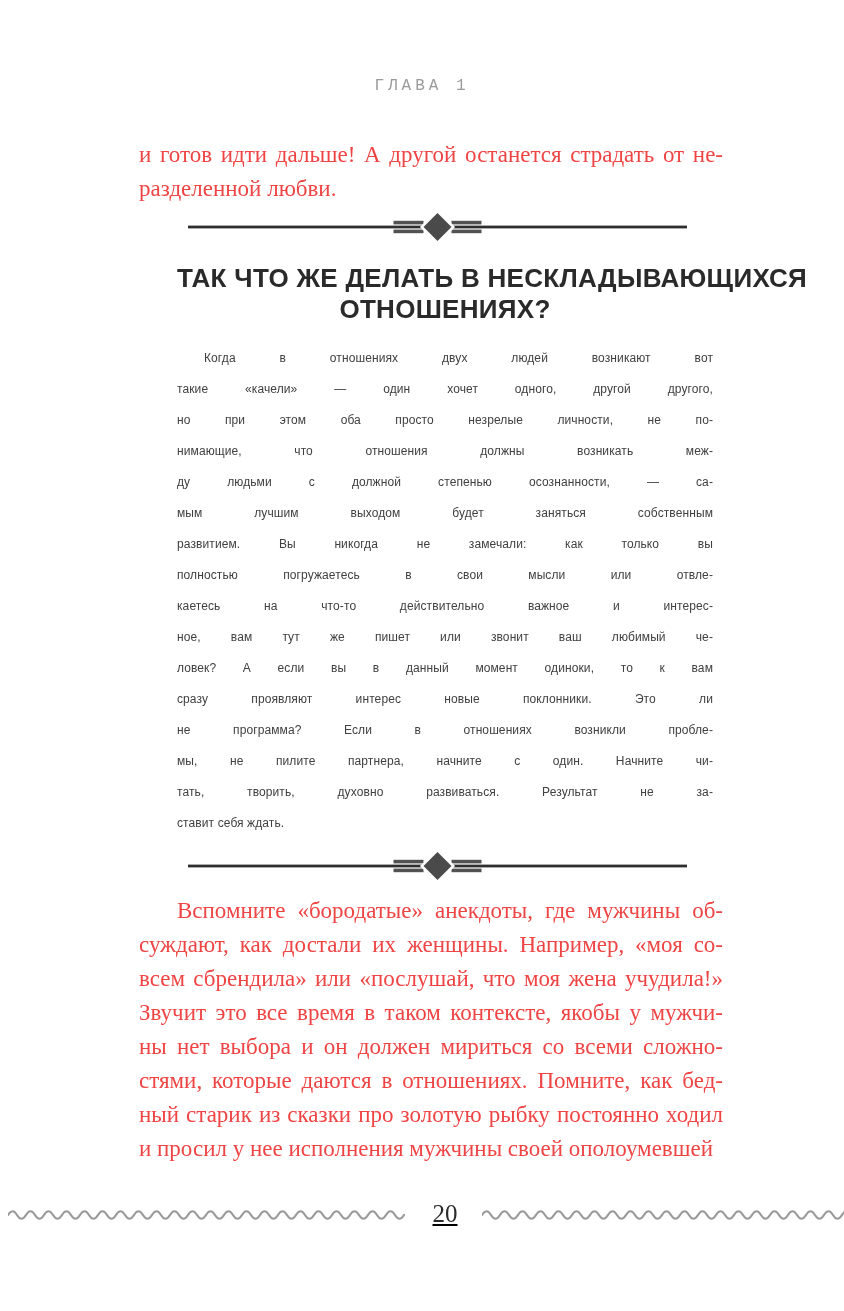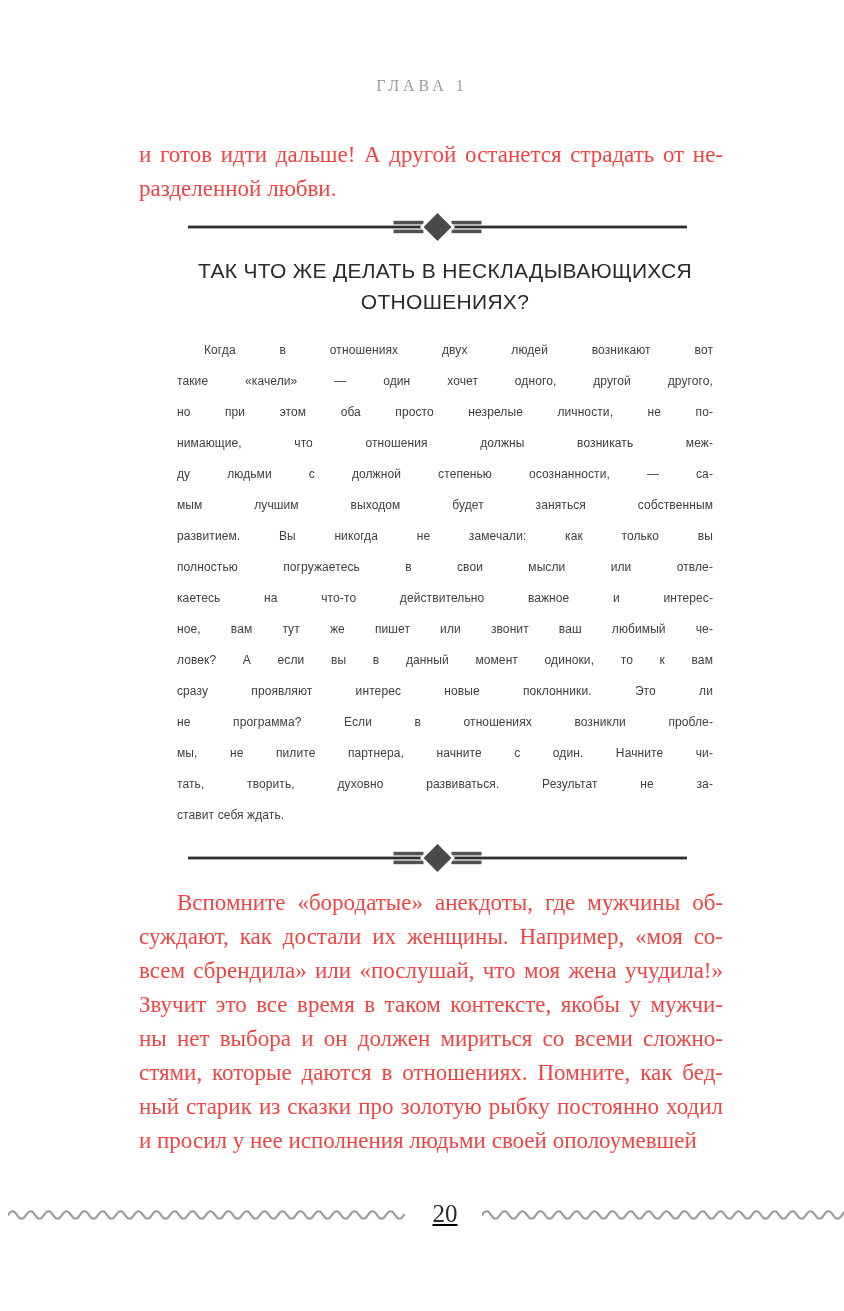--- a/index.html
+++ b/index.html
@@ -20,21 +20,21 @@
     height: 1311px;
     background: #ffffff;
   }
   .content {
     width: 584px;
     margin-left: 139px;
   }
   .running-head {
     padding-top: 76px;
     text-align: center;
-    font-family: Liberation Serif, serif;
+    font-family: Liberation Mono, monospace;
     font-size: 16px;
     line-height: 20px;
     letter-spacing: 4px;
     color: #9b9b9b;
   }
   .para .line {
     text-align: justify;
     text-align-last: justify;
     white-space: nowrap;
   }
@@ -58,24 +58,24 @@
   }
   .divider-1 { margin-top: 5px; margin-left: 49px; }
   .divider-2 { margin-top: 11px; margin-left: 49px; }
 
   .callout {
     width: 536px;
     margin-left: 38px;
     font-family: "Liberation Sans", sans-serif;
   }
   .callout-heading {
-    margin-top: 12px;
-    font-size: 21px;
+    margin-top: 20px;
+    font-size: 26px;
     line-height: 31px;
-    font-weight: normal;
+    font-weight: bold;
     color: #2a2a2a;
     letter-spacing: 0.3px;
   }
   .callout-heading .line { text-align: center; white-space: nowrap; }
   .callout-body {
     margin-top: 18px;
     font-size: 12px;
     line-height: 31px;
     color: #404040;
     letter-spacing: 0.1px;
@@ -164,21 +164,21 @@
     </svg>
 
     <div class="serif-para para closing-para indent-lg">
         <div class="line">Вспомните «бородатые» анекдоты, где мужчины об-</div>
         <div class="line">суждают, как достали их женщины. Например, «моя со-</div>
         <div class="line">всем сбрендила» или «послушай, что моя жена учудила!»</div>
         <div class="line">Звучит это все время в таком контексте, якобы у мужчи-</div>
         <div class="line">ны нет выбора и он должен мириться со всеми сложно-</div>
         <div class="line">стями, которые даются в отношениях. Помните, как бед-</div>
         <div class="line">ный старик из сказки про золотую рыбку постоянно ходил</div>
-        <div class="line">и просил у нее исполнения людьми своей ополоумевшей</div>
+        <div class="line">и просил у нее исполнения мужчины своей ополоумевшей</div>
       </div>
 
   </div>
 
   <div class="footer">
     <svg class="wave" width="400" height="16" viewBox="0 0 400 16">
       <path fill="none" stroke="#9a9a9a" stroke-width="2.2" stroke-linecap="round" d="M0 9 Q 4.5 1.5, 9 9 T 18 9 T 27 9 T 36 9 T 45 9 T 54 9 T 63 9 T 72 9 T 81 9 T 90 9 T 99 9 T 108 9 T 117 9 T 126 9 T 135 9 T 144 9 T 153 9 T 162 9 T 171 9 T 180 9 T 189 9 T 198 9 T 207 9 T 216 9 T 225 9 T 234 9 T 243 9 T 252 9 T 261 9 T 270 9 T 279 9 T 288 9 T 297 9 T 306 9 T 315 9 T 324 9 T 333 9 T 342 9 T 351 9 T 360 9 T 369 9 T 378 9 T 387 9 T 396 9"></path>
     </svg>
     <div class="page-number">20</div>
     <svg class="wave" width="370" height="16" viewBox="0 0 370 16">

